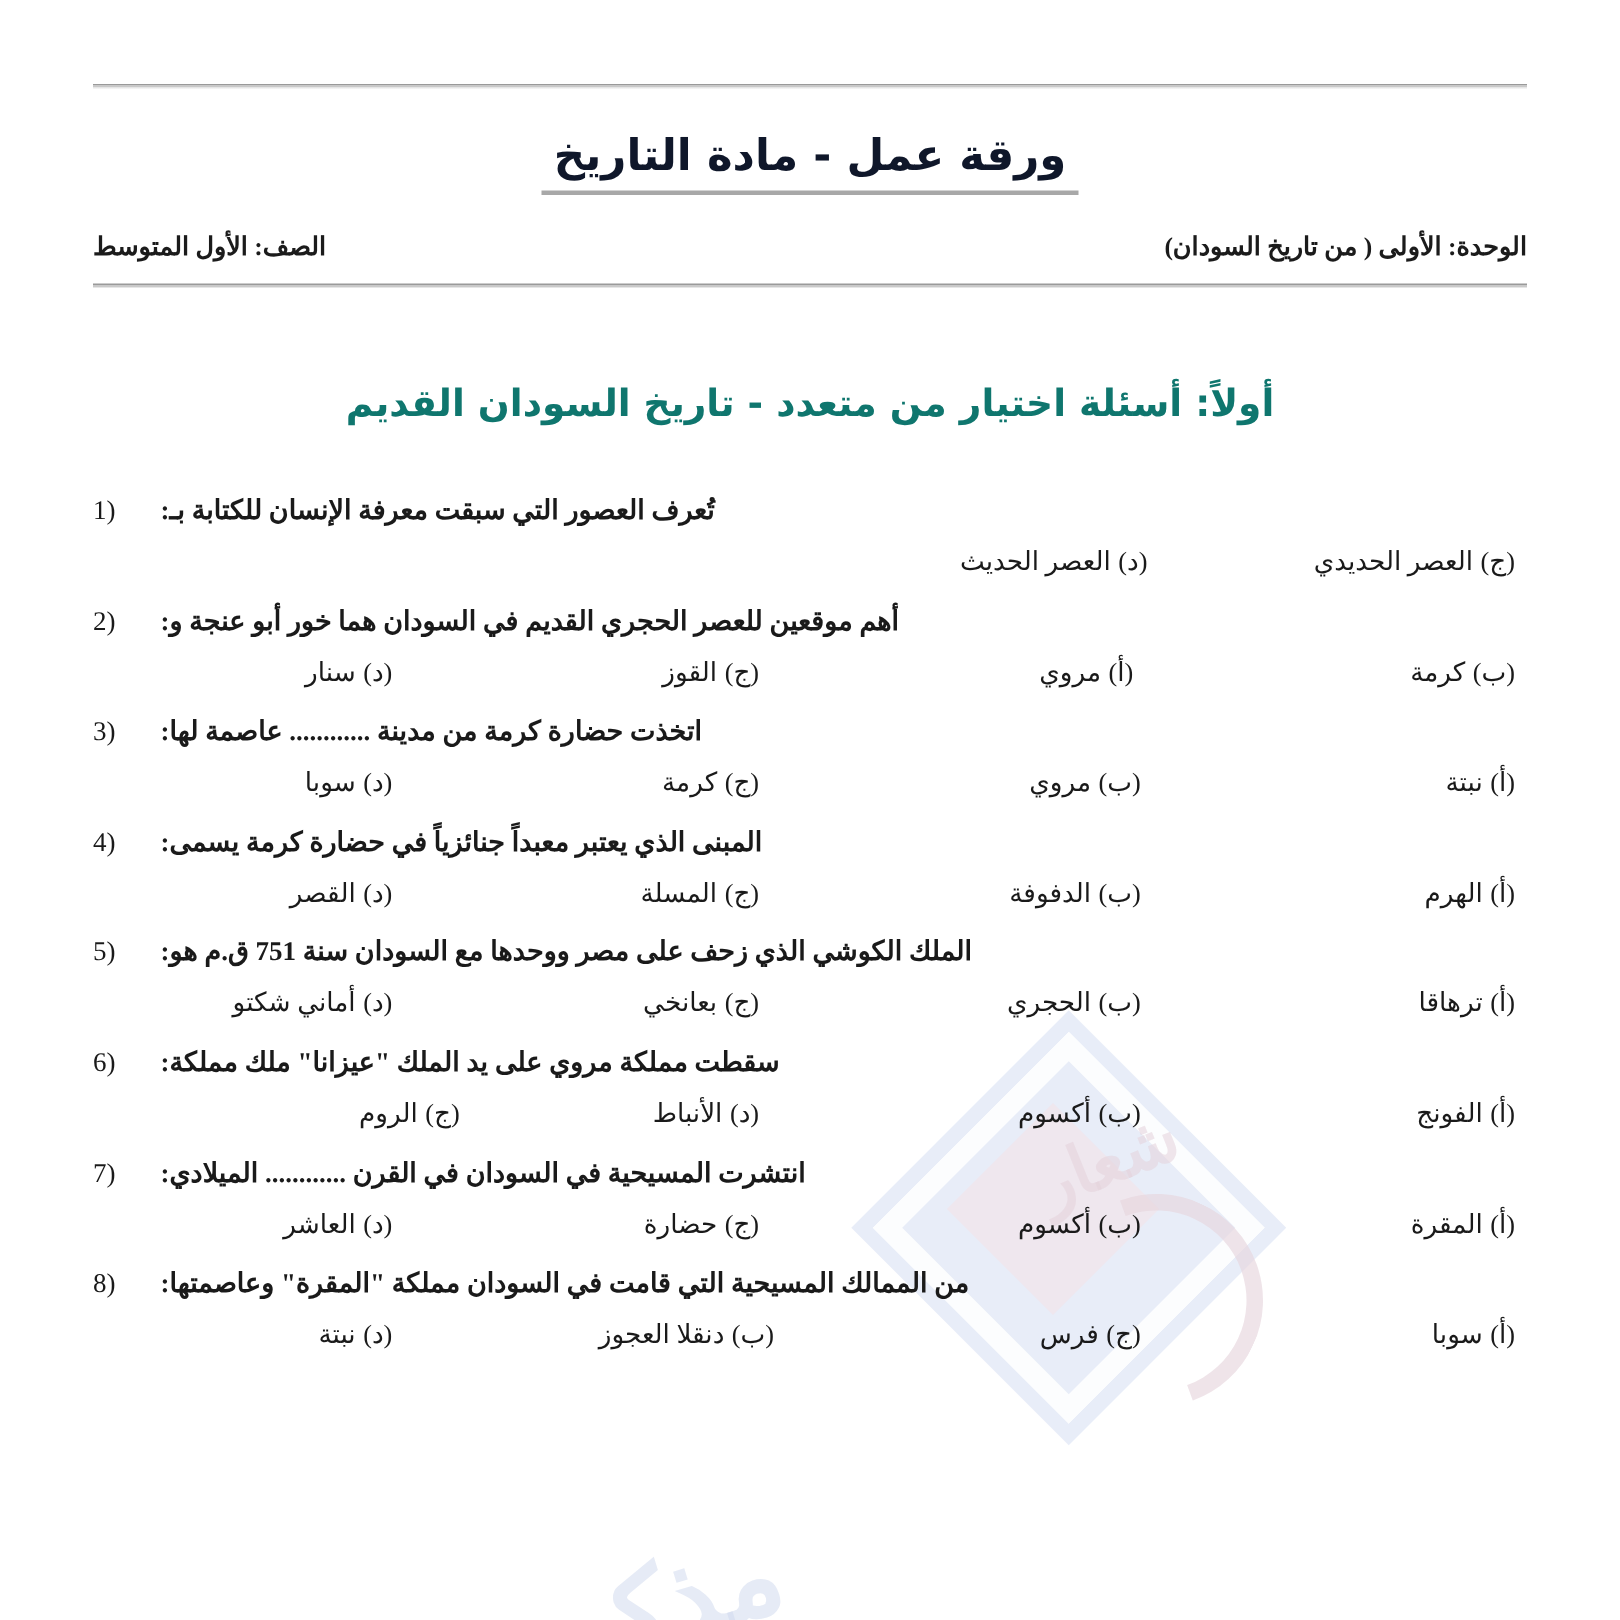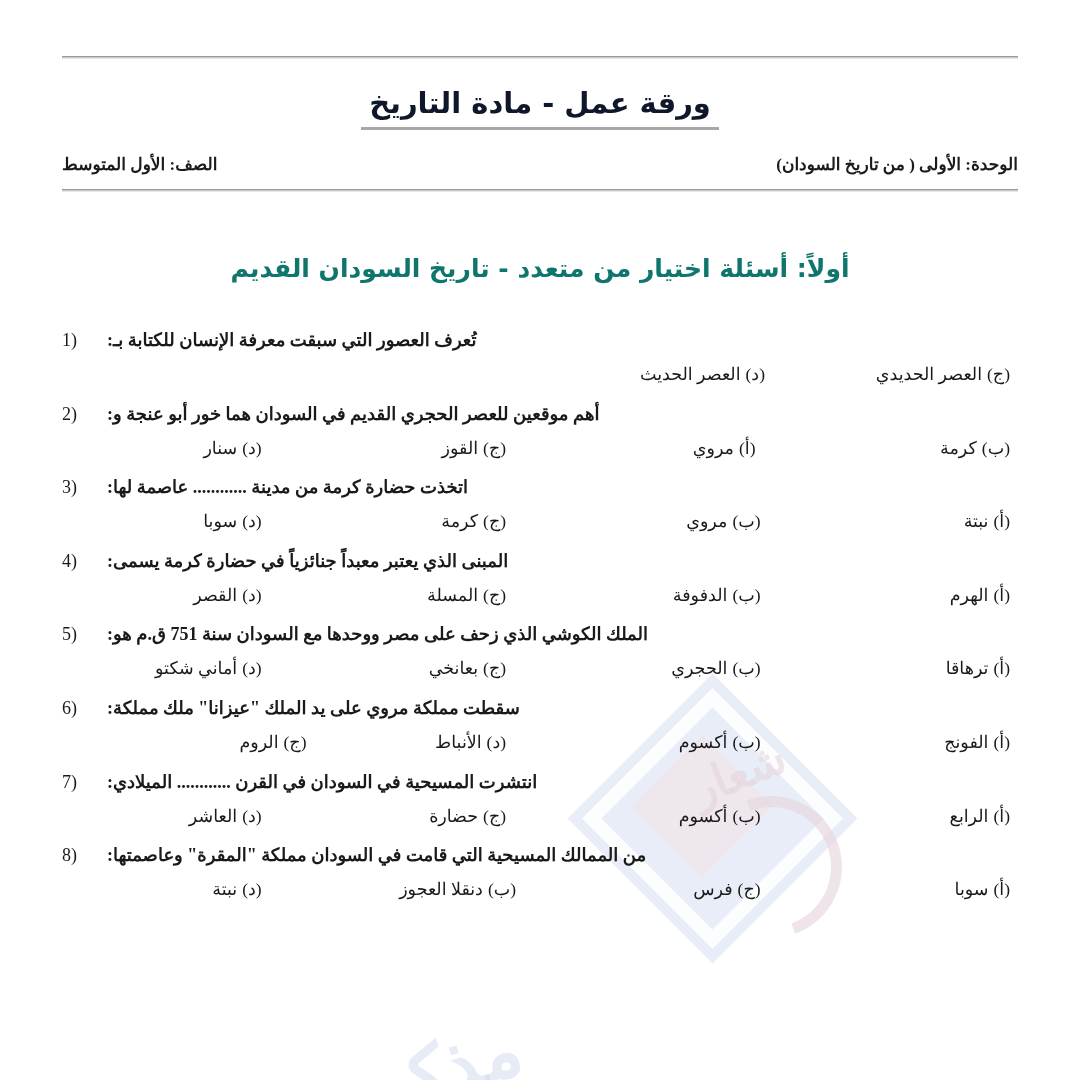--- a/index.html
+++ b/index.html
@@ -290,21 +290,21 @@
             <div class="opt opt-d"><span class="opt-key">(د)</span><span>الأنباط</span></div>
             <div class="opt opt-c"><span class="opt-key">(ج)</span><span>الروم</span></div>
           </div>
         </div>
         <div class="q-block">
           <div class="q-stem">
             <span class="q-text">انتشرت المسيحية في السودان في القرن ............ الميلادي:</span>
             <span class="q-num">7)</span>
           </div>
           <div class="q-options">
-            <div class="opt opt-a"><span class="opt-key">(أ)</span><span>الرابع</span></div>
+            <div class="opt opt-a"><span class="opt-key">(أ)</span><span>المقرة</span></div>
             <div class="opt opt-b"><span class="opt-key">(ب)</span><span>أكسوم</span></div>
             <div class="opt opt-c"><span class="opt-key">(ج)</span><span>حضارة</span></div>
             <div class="opt opt-d"><span class="opt-key">(د)</span><span>العاشر</span></div>
           </div>
         </div>
         <div class="q-block">
           <div class="q-stem">
             <span class="q-text">من الممالك المسيحية التي قامت في السودان مملكة "المقرة" وعاصمتها:</span>
             <span class="q-num">8)</span>
           </div>

